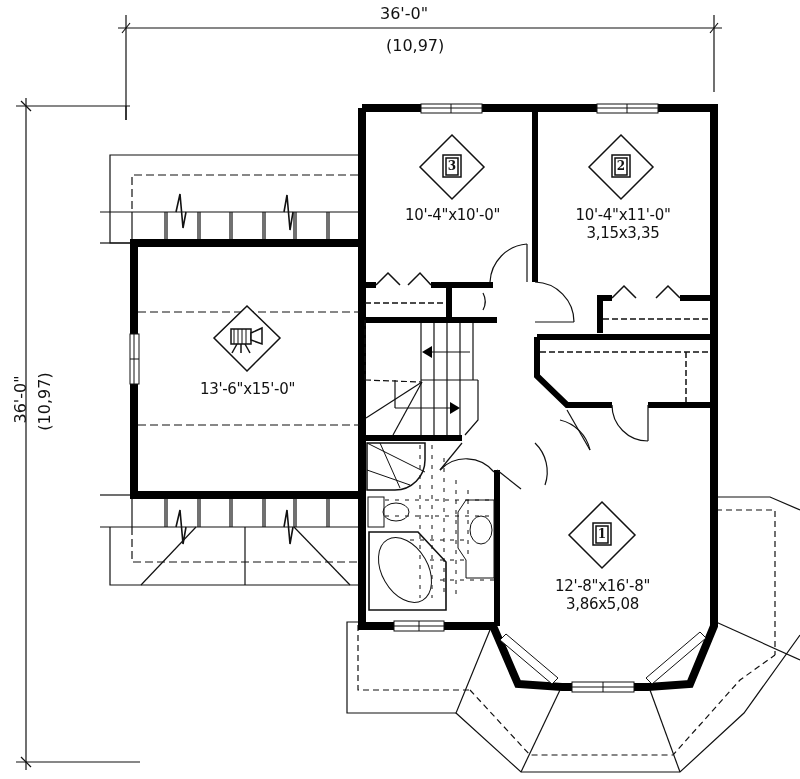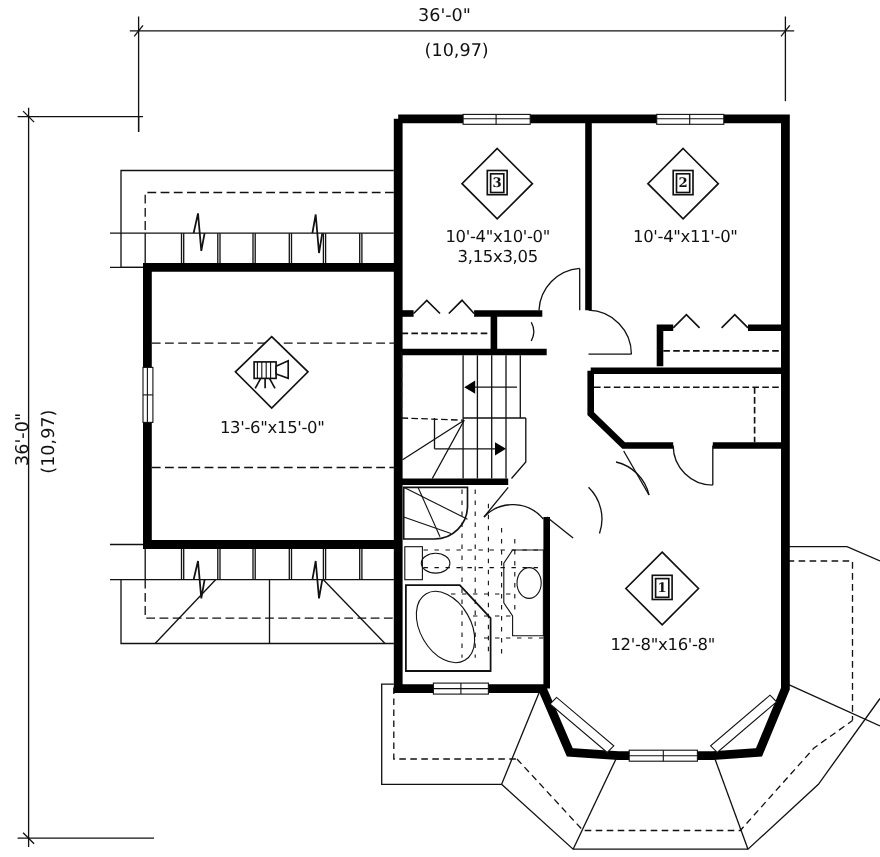--- a/index.html
+++ b/index.html
@@ -237,29 +237,30 @@
     <rect x="596" y="526" width="12" height="17" fill="none"></rect>
   </g>
 </svg>
 
 <div class="icon-num" style="left:445px; top:159px;">3</div>
 <div class="icon-num" style="left:614px; top:159px;">2</div>
 <div class="icon-num" style="left:595px; top:527px;">1</div>
 
 <div class="lbl" style="left:375px; top:206px; width:155px;">
   <div>10'-4"x10'-0"</div>
-  <div>3,15x3,05</div>
 </div>
 <div class="lbl" style="left:543px; top:206px; width:160px;">
   <div>10'-4"x11'-0"</div>
+  <div>3,15x3,35</div>
 </div>
 <div class="lbl" style="left:165px; top:380px; width:165px;">
   <div>13'-6"x15'-0"</div>
 </div>
 <div class="lbl" style="left:520px; top:577px; width:165px;">
   <div>12'-8"x16'-8"</div>
+  <div>3,86x5,08</div>
 </div>
 
 <div class="dim" style="left:380px; top:4px;">36'-0"</div>
 <div class="dim" style="left:386px; top:36px;">(10,97)</div>
 <div class="dim vert" style="left:-10px; top:390px; width:60px; text-align:center;">36'-0"</div>
 <div class="dim vert" style="left:14px; top:392px; width:60px; text-align:center;">(10,97)</div>
 </div>
 
 </body></html>

